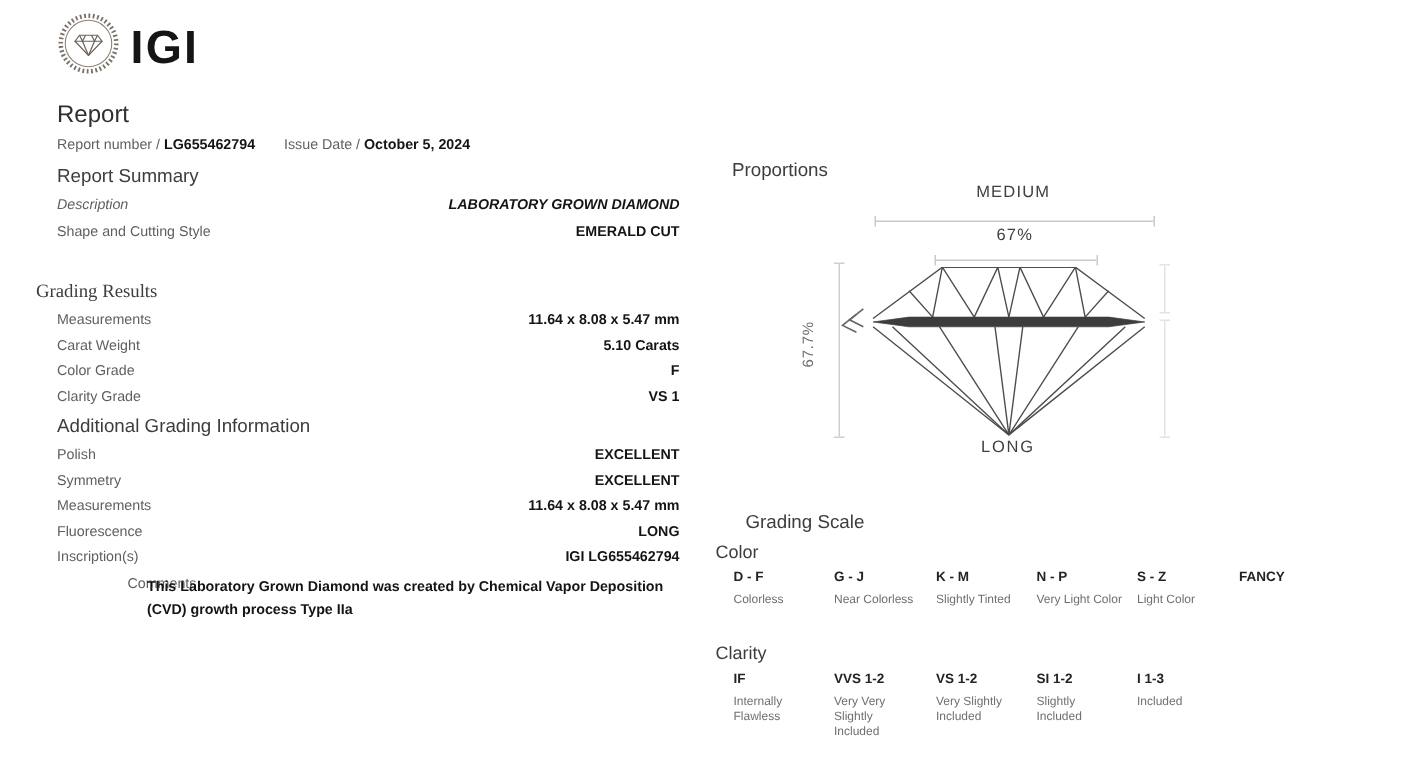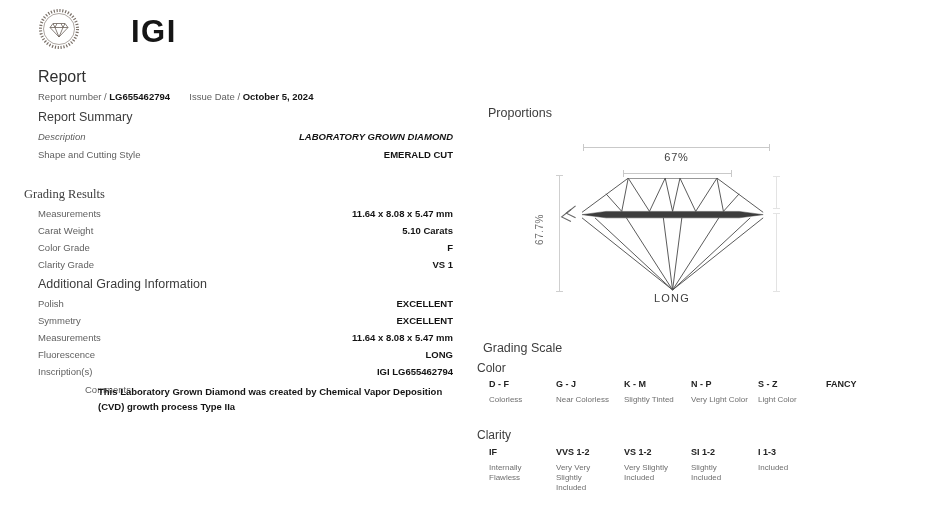--- a/index.html
+++ b/index.html
@@ -4,21 +4,21 @@
 <style>
   html,body { margin:0; padding:0; }
   body {
     width:940px; height:512px; background:#ffffff; position:relative;
     font-family:"Liberation Sans", sans-serif; color:#333; overflow:hidden;
   }
   .abs { position:absolute; }
 
   
   .logo { position:absolute; left:38px; top:8px; display:flex; align-items:center; gap:7px; }
-  .igi-text { font-size:31px; font-weight:700; color:#151515; letter-spacing:1.5px; line-height:1;margin-left:44px; }
+  .igi-text { font-size:31px; font-weight:700; color:#151515; letter-spacing:1.5px; line-height:1; }
 
   
   .page-title { font-size:16px; font-weight:500; color:#2f2f2f; }
   .section-heading { font-size:12.5px; font-weight:400; color:#3d3d3d; }
   .sub-heading { font-size:12px; font-weight:400; color:#3d3d3d; }
 
   
   .meta { font-size:9.5px; color:#5f5f5f; }
   .meta b { color:#141414; font-weight:700; }
   .meta .gap { display:inline-block; width:14px; }
@@ -124,20 +124,21 @@
   <div class="kv-row" style="top:366px;">
     <span class="kv-label">Inscription(s)</span>
     <span class="kv-value">IGI LG655462794</span>
   </div>
   <div class="abs kv-label" style="left:38px; top:384px; font-size:9.5px;margin-left:47px;">Comments</div>
   <div class="comments-value" style="top:384px;">This Laboratory Grown Diamond was created by Chemical Vapor Deposition (CVD) growth process Type IIa</div>
 
   <div class="abs section-heading" style="left:488px; top:106px;">Proportions</div>
 
   <div class="diagram">
+    <div class="diag-label" style="left:53px; top:2px; width:185px;">MEDIUM</div>
     <div class="h-bracket" style="left:53px; top:24px; width:185px;"></div>
     <div class="diag-label" style="left:93px; top:31px; width:107px;">67%</div>
     <div class="h-bracket" style="left:93px; top:50px; width:107px;"></div>
 
     <div class="v-bracket" style="left:26px; top:55px; height:115px;"></div>
     <div class="depth-label">67.7%</div>
 
     <div class="v-bracket light" style="left:243px; top:56px; height:31px;"></div>
     <div class="v-bracket light" style="left:243px; top:93px; height:77px;"></div>
 
@@ -157,21 +158,21 @@
 
       <g stroke="#666" stroke-width="1.2" fill="none">
         <polyline points="-5,30 -15,38 -5,43"></polyline>
         <polyline points="-10,34 -20,42 -10,47"></polyline>
       </g>
     </svg>
 
     <div class="diag-label" style="left:92px; top:172px; width:100px; letter-spacing:1.2px;">LONG</div>
   </div>
 
-  <div class="abs section-heading" style="left:483px; top:341px;">Grading Scale</div>
+  <div class="abs section-heading" style="left:497px; top:341px;">Grading Scale</div>
   <div class="abs sub-heading" style="left:477px; top:361px;">Color</div>
 
   <div class="scale-col nowrap" style="left:489px; top:379px;">
     <div class="g-label">D - F</div>
     <div class="g-desc">Colorless</div>
   </div>
   <div class="scale-col nowrap" style="left:556px; top:379px;">
     <div class="g-label">G - J</div>
     <div class="g-desc">Near Colorless</div>
   </div>

